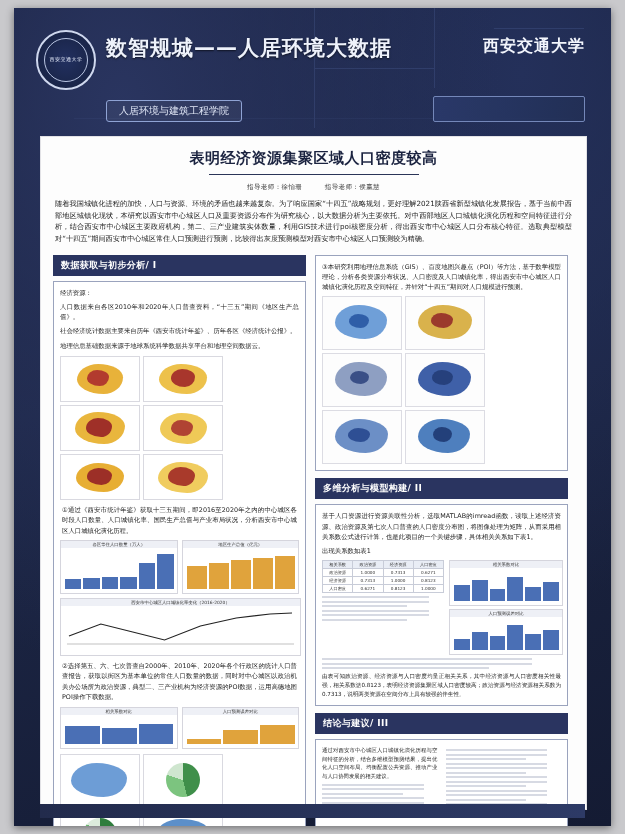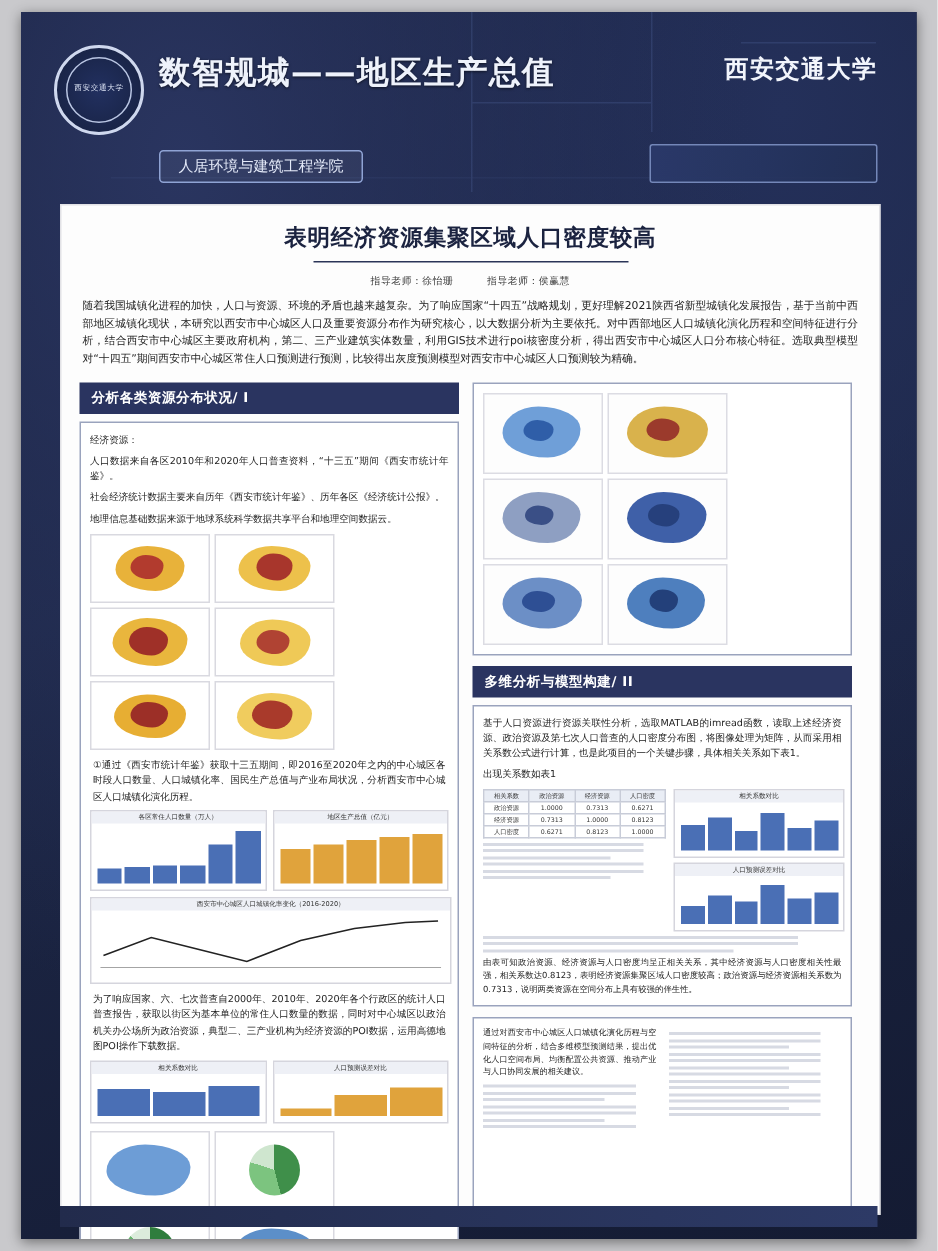--- a/index.html
+++ b/index.html
@@ -137,21 +137,21 @@
     <i style="left:420px;top:0;width:1px;height:80px;"></i>
     <i style="left:300px;top:60px;width:120px;height:1px;"></i>
     <i style="left:480px;top:20px;width:90px;height:1px;"></i>
     <i style="left:60px;top:110px;width:500px;height:1px;opacity:.4;"></i>
   </div>
 
   <div class="hdr">
     <div class="seal">
       <div class="inner">西安交通大学</div>
     </div>
-    <div class="ttl1">数智规城——地区生产总值</div>
+    <div class="ttl1">数智规城——人居环境大数据</div>
     <div class="college">人居环境与建筑工程学院</div>
     <div class="univ">
       <div>西安交通大学</div>
     </div>
     <div class="plate"></div>
   </div>
 
   <div class="sheet">
 
     <div class="doc-title">表明经济资源集聚区域人口密度较高</div>
@@ -161,26 +161,26 @@
       <span>指导老师：徐怡珊</span>
       <span>指导老师：侯赢慧</span>
     </div>
 
     <div class="abstract">随着我国城镇化进程的加快，人口与资源、环境的矛盾也越来越复杂。为了响应国家“十四五”战略规划，更好理解2021陕西省新型城镇化发展报告，基于当前中西部地区城镇化现状，本研究以西安市中心城区人口及重要资源分布作为研究核心，以大数据分析为主要依托。对中西部地区人口城镇化演化历程和空间特征进行分析，结合西安市中心城区主要政府机构，第二、三产业建筑实体数量，利用GIS技术进行poi核密度分析，得出西安市中心城区人口分布核心特征。选取典型模型对“十四五”期间西安市中心城区常住人口预测进行预测，比较得出灰度预测模型对西安市中心城区人口预测较为精确。</div>
 
     <div class="cols">
 
       <div class="col colL">
 
-        <div class="sec-h">分析各类资源分布状况/ I</div>
+        <div class="sec-h">数据获取与初步分析/ I</div>
 
         <div class="panel">
           <div class="ptxt">
             <p>经济资源：</p>
-            <p>人口数据来自各区2010年和2020年人口普查资料，“十三五”期间《西安市统计年鉴》。</p>
+            <p>人口数据来自各区2010年和2020年人口普查资料，“十三五”期间《地区生产总值》。</p>
             <p>社会经济统计数据主要来自历年《西安市统计年鉴》、历年各区《经济统计公报》。</p>
             <p>地理信息基础数据来源于地球系统科学数据共享平台和地理空间数据云。</p>
           </div>
 
           <div class="mapgrid">
             <div class="mapcell">
               <div class="blob" style="left:16px;top:7px;width:46px;height:30px;background:#e8b23a;"></div>
               <div class="blob" style="left:26px;top:13px;width:22px;height:16px;background:#b23b2e;"></div>
             </div>
             <div class="mapcell">
@@ -232,21 +232,21 @@
           </div>
 
           <div class="chartbox" style="width:100%;height:56px;">
             <div class="chead">西安市中心城区人口城镇化率变化（2016-2020）</div>
             <svg viewBox="0 0 240 42" preserveAspectRatio="none" style="width:100%;height:42px;">
               <polyline points="8,30 40,18 72,26 104,34 140,20 176,12 210,8 232,7" fill="none" stroke="#222" stroke-width="1.1"></polyline>
               <line x1="6" y1="38" x2="234" y2="38" stroke="#999" stroke-width=".6"></line>
             </svg>
           </div>
 
-          <div class="note">为了响应国家、六、七次普查自2000年、2010年、2020年各个行政区的统计人口普查报告，获取以街区为基本单位的常住人口数量的数据，同时对中心城区以政治机关办公场所为政治资源，典型二、三产业机构为经济资源的POI数据，运用高德地图POI操作下载数据。</div>
+          <div class="note">②选择第五、六、七次普查自2000年、2010年、2020年各个行政区的统计人口普查报告，获取以街区为基本单位的常住人口数量的数据，同时对中心城区以政治机关办公场所为政治资源，典型二、三产业机构为经济资源的POI数据，运用高德地图POI操作下载数据。</div>
 
           <div class="chartrow">
             <div class="chartbox" style="width:118px;height:40px;">
               <div class="chead">相关系数对比</div>
               <div class="bars">
                 <b style="height:73%"></b>
                   <b style="height:63%"></b>
                   <b style="height:81%"></b>
               </div>
             </div>
@@ -275,20 +275,23 @@
             </div>
 
           </div>
 
         </div>
       </div>
 
       <div class="col colR">
 
         <div class="panel">
+          <div class="ptxt">
+            <p>③本研究利用地理信息系统（GIS）、百度地图兴趣点（POI）等方法，基于数学模型理论，分析各类资源分布状况、人口密度及人口城镇化率，得出西安市中心城区人口城镇化演化历程及空间特征，并针对“十四五”期间对人口规模进行预测。</p>
+          </div>
           <div class="minigrid">
             <div class="minicell">
               <div class="blob" style="left:12px;top:8px;width:52px;height:34px;background:#6f9fd8;"></div>
               <div class="blob" style="left:26px;top:17px;width:20px;height:14px;background:#2f5ea8;"></div>
             </div>
             <div class="minicell">
               <div class="blob" style="left:12px;top:8px;width:54px;height:34px;background:#d9b24c;"></div>
               <div class="blob" style="left:25px;top:16px;width:22px;height:15px;background:#9b3a2c;"></div>
             </div>
             <div class="minicell">
@@ -385,20 +388,21 @@
           </div>
 
           <div class="fakelines">
             <i class="m"></i>
               <i class="m"></i>
               <i class="s"></i>
           </div>
           <div class="ptxt" style="font-size:5.6px;">由表可知政治资源、经济资源与人口密度均呈正相关关系，其中经济资源与人口密度相关性最强，相关系数达0.8123，表明经济资源集聚区域人口密度较高；政治资源与经济资源相关系数为0.7313，说明两类资源在空间分布上具有较强的伴生性。</div>
         </div>
 
+        <div class="sec-h">结论与建议/ III</div>
 
         <div class="panel" style="height:120px;">
           <div style="display:flex;gap:8px;">
             <div style="flex:1;">
               <div class="ptxt" style="font-size:5.4px;">通过对西安市中心城区人口城镇化演化历程与空间特征的分析，结合多维模型预测结果，提出优化人口空间布局、均衡配置公共资源、推动产业与人口协同发展的相关建议。</div>
               <div class="fakelines">
                 <i class="m"></i>
                   <i class="m"></i>
                   <i class="s"></i>
                   <i class="m"></i>

